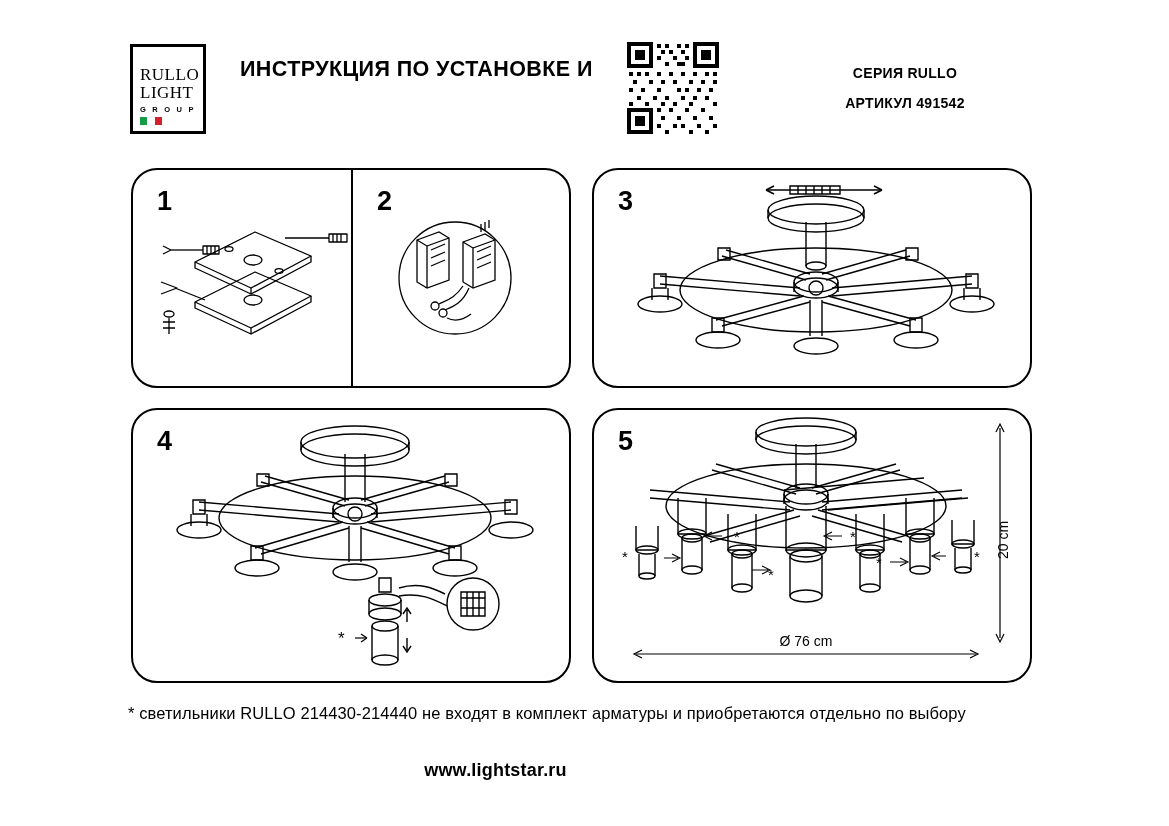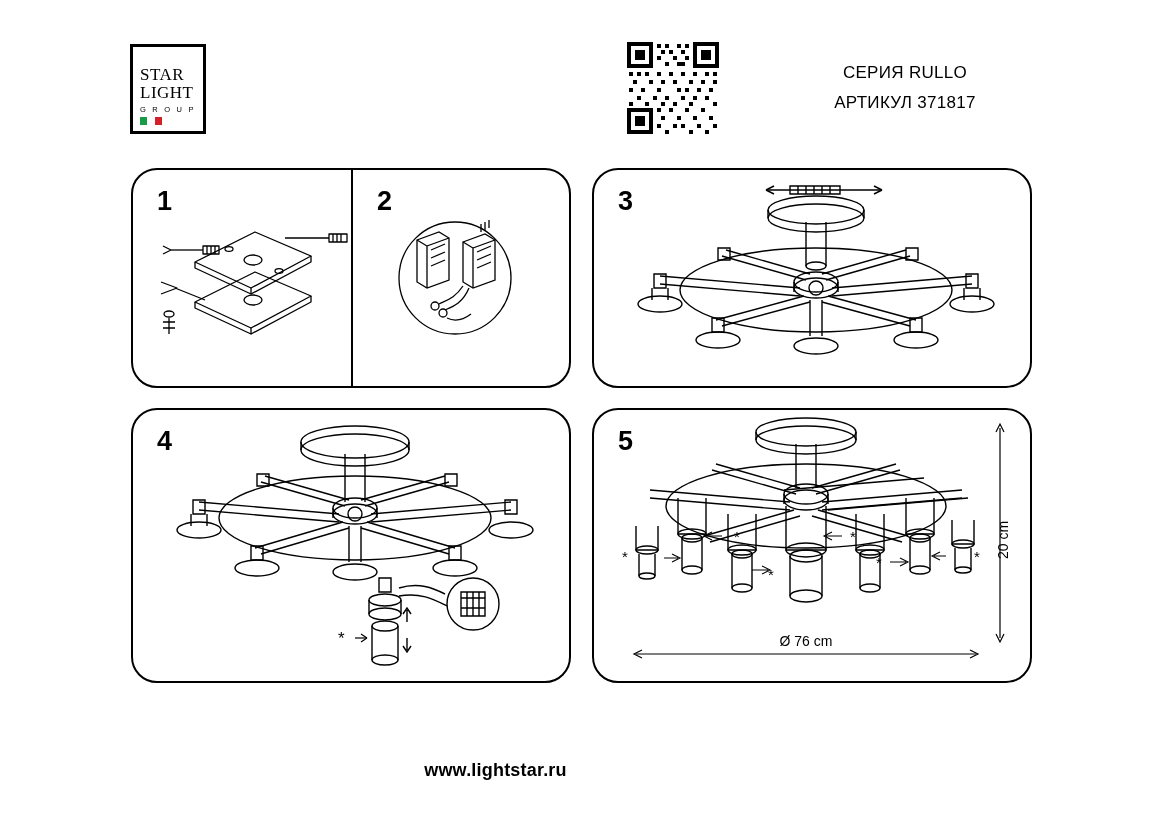--- a/index.html
+++ b/index.html
@@ -50,20 +50,21 @@
     padding-left: 7px;
   }
   .logo-group {
     font-family: "Liberation Sans", sans-serif;
     font-size: 7.5px;
     letter-spacing: 2.2px;
     margin-top: 3px;
     width: 100%;
     text-align: left;
     padding-left: 7px;
+    font-weight: bold;
   }
   .logo-flag {
     position: absolute;
     left: 7px; bottom: 6px;
     width: 22px; height: 8px;
     display: flex;
   }
   .logo-flag i { display: block; flex: 1 1 auto; height: 100%; }
   .flag-g { background: #179b46; }
   .flag-w { background: #ffffff; }
@@ -85,22 +86,22 @@
     width: 96px; height: 96px;
   }
 
   .series {
     position: absolute;
     left: 640px; top: 18px;
     width: 270px;
     text-align: center;
   }
   .series div {
-    font-size: 17px;
-    font-weight: normal;
+    font-size: 14px;
+    font-weight: bold;
     line-height: 30px;
     letter-spacing: 0.3px;
   }
 
   
   .panel {
     position: absolute;
     border: 2px solid #000;
     border-radius: 26px;
     background: #fff;
@@ -144,31 +145,32 @@
   }
 </style>
 </head>
 <body>
 
 <div class="page">
 
   <div class="header">
 
     <div class="logo-box">
-      <div class="logo-line">STAR</div>
+      <div class="logo-line">RULLO</div>
       <div class="logo-line">LIGHT</div>
       <div class="logo-group">G R O U P</div>
       <div class="logo-flag">
         <i class="flag-g"></i>
           <i class="flag-w"></i>
           <i class="flag-r"></i>
       </div>
     </div>
 
     <div class="title">
+      <div>ИНСТРУКЦИЯ ПО УСТАНОВКЕ И</div>
     </div>
 
     <svg class="qr" viewBox="0 0 96 96">
       <rect x="0" y="0" width="96" height="96" fill="#fff"></rect>
       <g fill="#000">
 
         <rect x="2" y="2" width="26" height="26"></rect>
           <rect x="6" y="6" width="18" height="18" fill="#fff"></rect>
           <rect x="10" y="10" width="10" height="10"></rect>
 
@@ -242,21 +244,21 @@
           <rect x="72" y="84" width="4" height="4"></rect>
           <rect x="88" y="84" width="4" height="4"></rect>
         <rect x="40" y="90" width="4" height="4"></rect>
           <rect x="64" y="90" width="4" height="4"></rect>
           <rect x="80" y="90" width="4" height="4"></rect>
       </g>
     </svg>
 
     <div class="series">
       <div>СЕРИЯ RULLO</div>
-      <div>АРТИКУЛ 371817</div>
+      <div>АРТИКУЛ 491542</div>
     </div>
   </div>
 
   <div class="panel" id="panel-12">
     <div class="divider"></div>
     <div class="panel-num" style="left:24px; top:16px;">1</div>
     <div class="panel-num" style="left:244px; top:16px;">2</div>
 
     <svg class="fig" width="436" height="216" viewBox="0 0 436 216">
       <g fill="none" stroke="#000" stroke-width="1.3" stroke-linejoin="round">
@@ -528,15 +530,16 @@
         <text x="174" y="170">*</text>
         <text x="256" y="132">*</text>
         <text x="282" y="158">*</text>
         <text x="380" y="152">*</text>
       </g>
       <text x="414" y="130" transform="rotate(-90 414 130)" text-anchor="middle" font-family="Liberation Sans, sans-serif" font-size="14" fill="#000">20 cm</text>
       <text x="212" y="236" text-anchor="middle" font-family="Liberation Sans, sans-serif" font-size="14" fill="#000">Ø 76 cm</text>
     </svg>
   </div>
 
+  <div class="footnote">* светильники RULLO 214430-214440 не входят в комплект арматуры и приобретаются отдельно по выбору</div>
   <div class="url">www.lightstar.ru</div>
 
 </div>
 
 </body></html>

